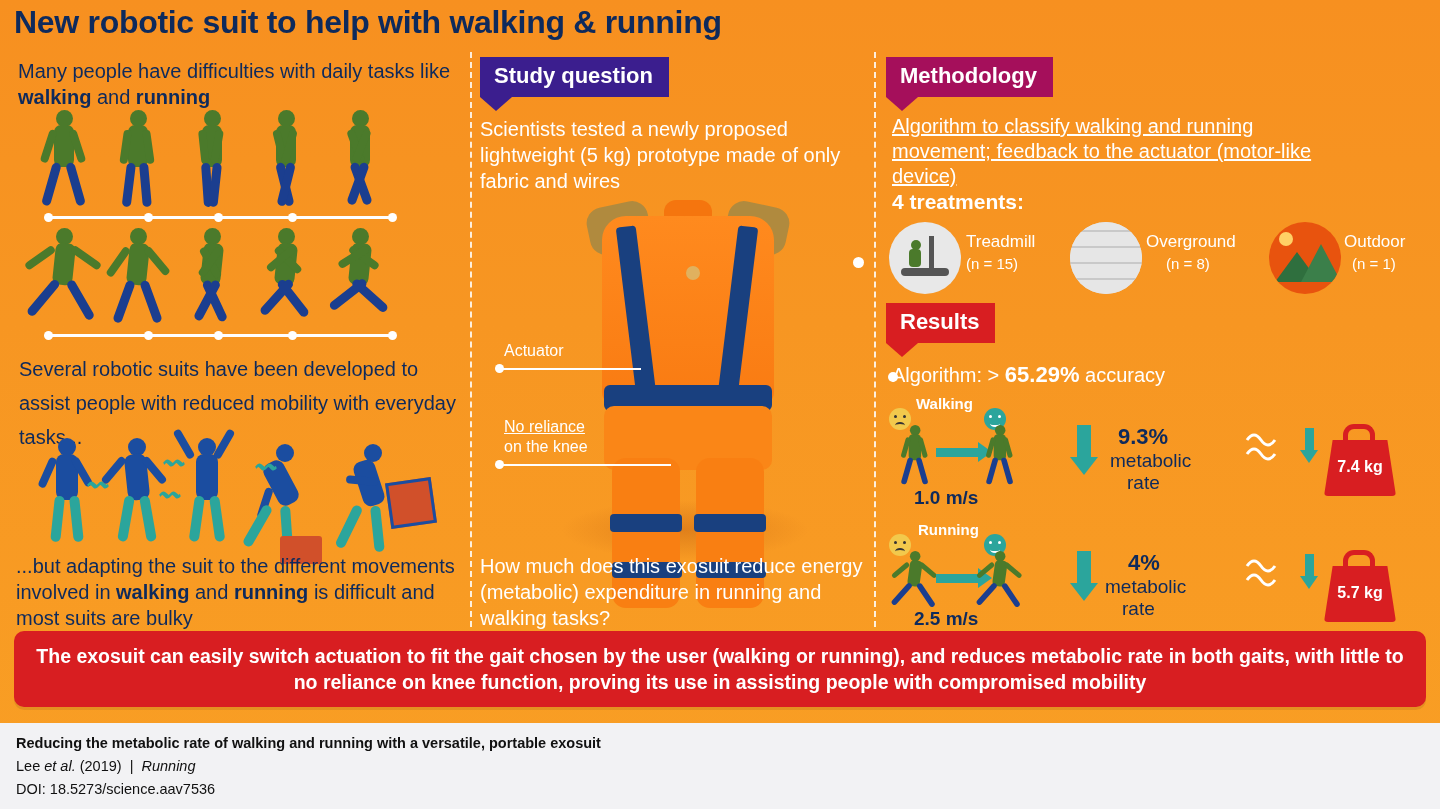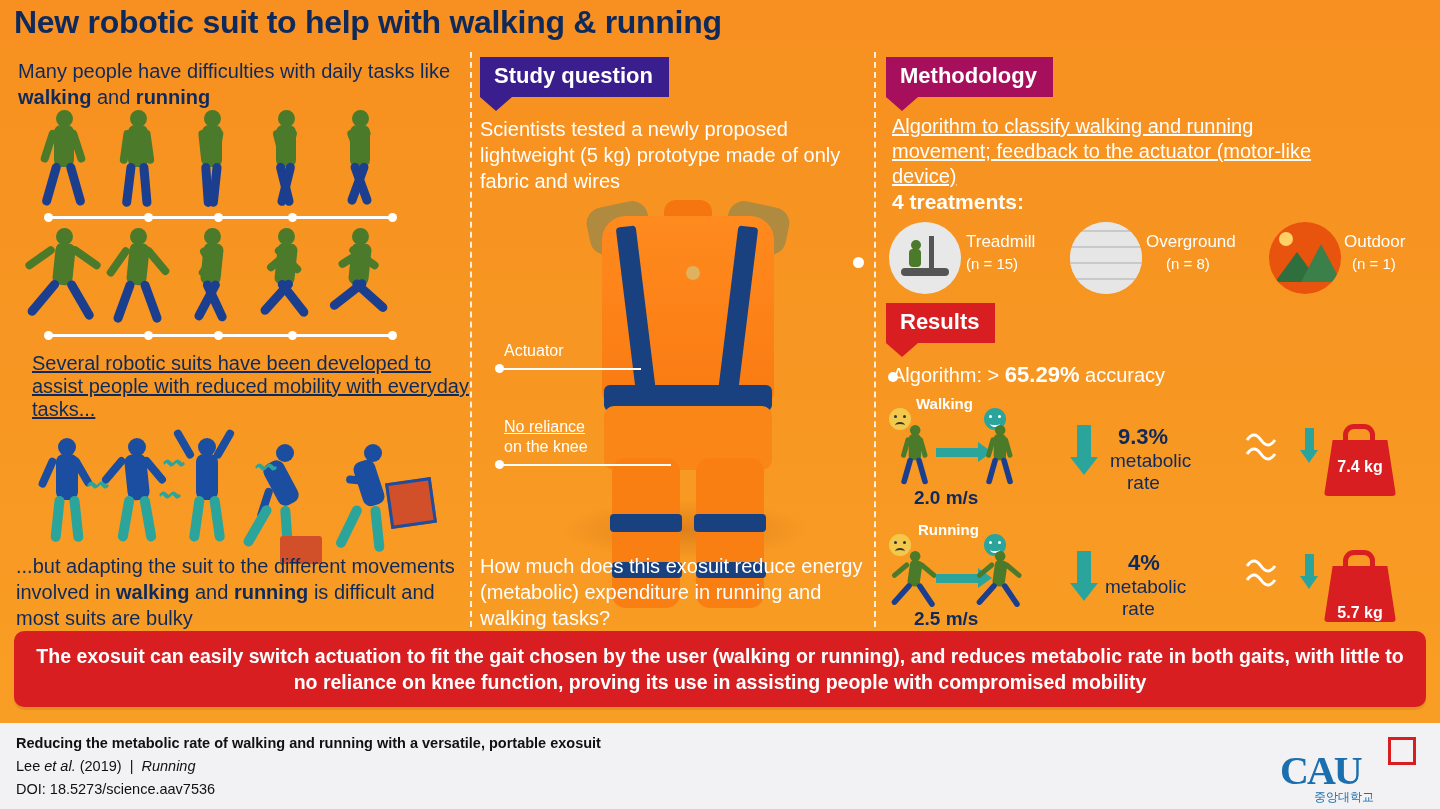--- a/index.html
+++ b/index.html
@@ -31,22 +31,22 @@
     position:absolute;width:11px;height:11px;border-radius:50%;
     background:#FFFFFF;left:853px;top:257px;
   }
   
   .left-text-1{
     position:absolute;left:18px;top:58px;width:440px;
     font-size:20px;line-height:26px;color:#0E2A5C;
   }
   .left-text-1 b{color:#0E2A5C;}
   .left-text-2{
-    position:absolute;left:32px;top:352px;width:450px;
-    font-size:20px;line-height:23px;color:#0E2A5C;text-decoration:underline;
+    position:absolute;left:19px;top:352px;width:450px;
+    font-size:20px;line-height:34px;color:#0E2A5C;
   }
   .left-text-3{
     position:absolute;left:16px;top:553px;width:456px;
     font-size:20px;line-height:26px;color:#0E2A5C;
   }
   
   .strip{position:absolute;}
   .track-line{position:absolute;height:3px;background:#FFFFFF;}
   .track-dot{position:absolute;width:9px;height:9px;border-radius:50%;background:#FFFFFF;}
   
@@ -420,21 +420,21 @@
   <div style="position:absolute;left:936px;top:448px;width:44px;height:9px;background:#2BA59C;"></div>
   <div style="position:absolute;left:978px;top:442px;width:0;height:0;border-top:10px solid transparent;border-bottom:10px solid transparent;border-left:14px solid #2BA59C;"></div>
   <div class="person" style="left:985px;top:425px;transform:scale(.62);transform-origin:top left;">
     <div class="p-head"></div>
       <div class="p-body"></div>
     <div class="p-armA" style="transform:rotate(16deg)"></div>
       <div class="p-armB" style="transform:rotate(-16deg)"></div>
     <div class="p-legA" style="transform:rotate(16deg)"></div>
       <div class="p-legB" style="transform:rotate(-16deg)"></div>
   </div>
-  <div class="speed" style="left:914px;top:487px;">2.0 m/s</div>
+  <div class="speed" style="left:914px;top:487px;">1.0 m/s</div>
 
   <div style="position:absolute;left:1077px;top:425px;width:14px;height:34px;background:#2BA59C;"></div>
   <div style="position:absolute;left:1070px;top:457px;width:0;height:0;border-left:14px solid transparent;border-right:14px solid transparent;border-top:18px solid #2BA59C;"></div>
   <div class="metric-num" style="left:1118px;top:424px;">9.3%</div>
   <div class="metric-txt" style="left:1110px;top:450px;">
     <span>metabolic</span><br>
     <span style="margin-left:17px;display:inline-block;">rate</span>
   </div>
 
   <svg style="position:absolute;left:1245px;top:430px;" width="52" height="34" viewBox="0 0 52 34">
@@ -487,36 +487,31 @@
   </div>
 
   <svg style="position:absolute;left:1245px;top:556px;" width="52" height="34" viewBox="0 0 52 34">
     <path d="M2 10 Q9 0 16 10 T30 10" fill="none" stroke="#FFFFFF" stroke-width="3"></path>
     <path d="M2 24 Q9 14 16 24 T30 24" fill="none" stroke="#FFFFFF" stroke-width="3"></path>
   </svg>
   <div style="position:absolute;left:1305px;top:554px;width:9px;height:24px;background:#2BA59C;"></div>
   <div style="position:absolute;left:1300px;top:576px;width:0;height:0;border-left:9px solid transparent;border-right:9px solid transparent;border-top:13px solid #2BA59C;"></div>
   <div class="weight-handle" style="left:1343px;top:550px;"></div>
   <div class="weight" style="left:1324px;top:566px;"></div>
-  <div class="weight-lbl" style="left:1324px;top:584px;margin-top:20px;">5.7 kg</div>
+  <div class="weight-lbl" style="left:1324px;top:584px;">5.7 kg</div>
 
   <div class="banner">
     <p>The exosuit can easily switch actuation to fit the gait chosen by the user (walking or running), and reduces metabolic rate in both gaits, with little to no reliance on knee function, proving its use in assisting people with compromised mobility</p>
   </div>
 
   <div class="footer">
     <div class="foot-title">Reducing the metabolic rate of walking and running with a versatile, portable exosuit</div>
     <div class="foot-cite">
       <span>Lee</span>
       <i>et al.</i>
       <span>(2019)</span>
       <span style="margin:0 4px;">|</span>
       <i>Running</i>
     </div>
     <div class="foot-doi">DOI: 18.5273/science.aav7536</div>
-    <div class="logo">
-      <div class="redbox"></div>
-      <div class="cau">CAU</div>
-      <div class="kr">중앙대학교</div>
-    </div>
   </div>
 
 </div>
 
 </body></html>

